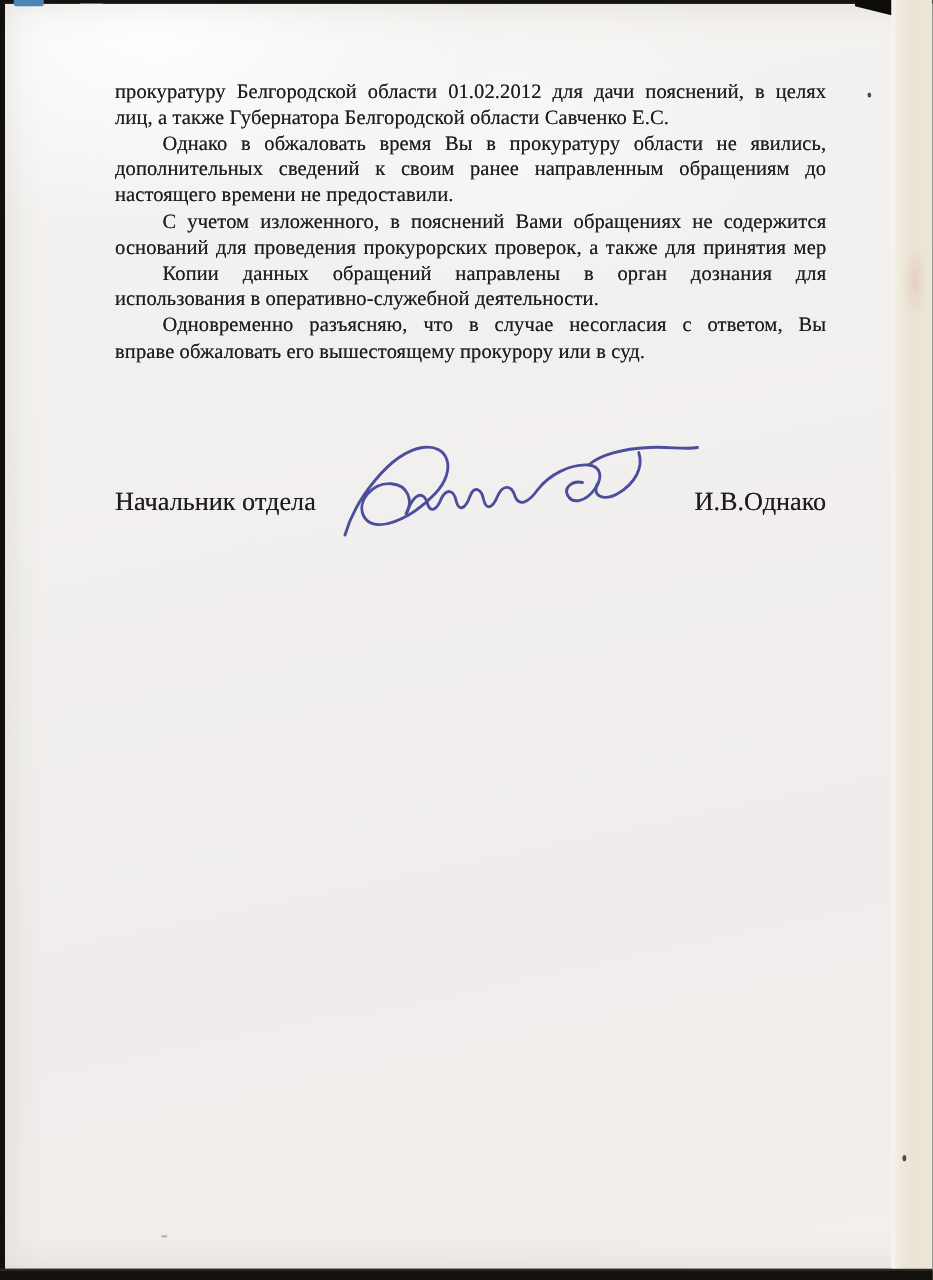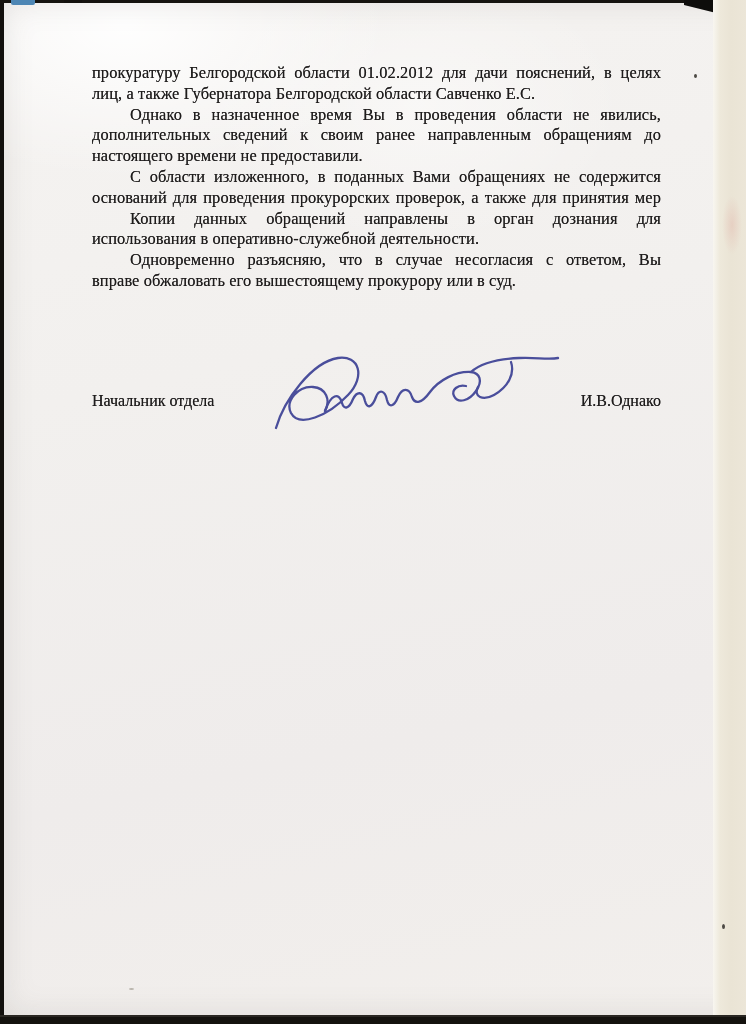--- a/index.html
+++ b/index.html
@@ -68,38 +68,38 @@
     text-align:justify; text-align-last:justify;
     white-space:normal; overflow:hidden;
   }
   .line.last { text-align-last:left; }
   .line.indent { text-indent:38px; }
 
   
   .sig-row {
     position:absolute; left:88px; top:387px; width:569px;
     display:flex; justify-content:space-between; align-items:flex-start;
-    color:#1e1c1c; font-size:16px; line-height:22px;
+    color:#1e1c1c; font-size:21px; line-height:22px;
     text-shadow:0 0 .5px rgba(30,28,28,.75);
   }
   .signature-svg {
     position:absolute; left:268px; top:346px; width:298px; height:102px;
   }
 </style>
 </head>
 <body>
 
 <div class="paper">
   <div class="text-block">
     <div class="line">прокуратуру Белгородской области 01.02.2012 для дачи пояснений, в целях</div>
     <div class="line last">лиц, а также Губернатора Белгородской области Савченко Е.С.</div>
-    <div class="line indent">Однако в назначенное время Вы в проведения области не явились,</div>
+    <div class="line indent">Однако в обжаловать время Вы в прокуратуру области не явились,</div>
     <div class="line">дополнительных сведений к своим ранее направленным обращениям до</div>
     <div class="line last">настоящего времени не предоставили.</div>
-    <div class="line indent">С области изложенного, в поданных Вами обращениях не содержится</div>
+    <div class="line indent">С учетом изложенного, в пояснений Вами обращениях не содержится</div>
     <div class="line">оснований для проведения прокурорских проверок, а также для принятия мер</div>
     <div class="line indent">Копии данных обращений направлены в орган дознания для</div>
     <div class="line last">использования в оперативно-служебной деятельности.</div>
     <div class="line indent">Одновременно разъясняю, что в случае несогласия с ответом, Вы</div>
     <div class="line last">вправе обжаловать его вышестоящему прокурору или в суд.</div>
   </div>
 
   <div class="sig-row">
     <span>Начальник отдела</span>
     <span>И.В.Однако</span>

